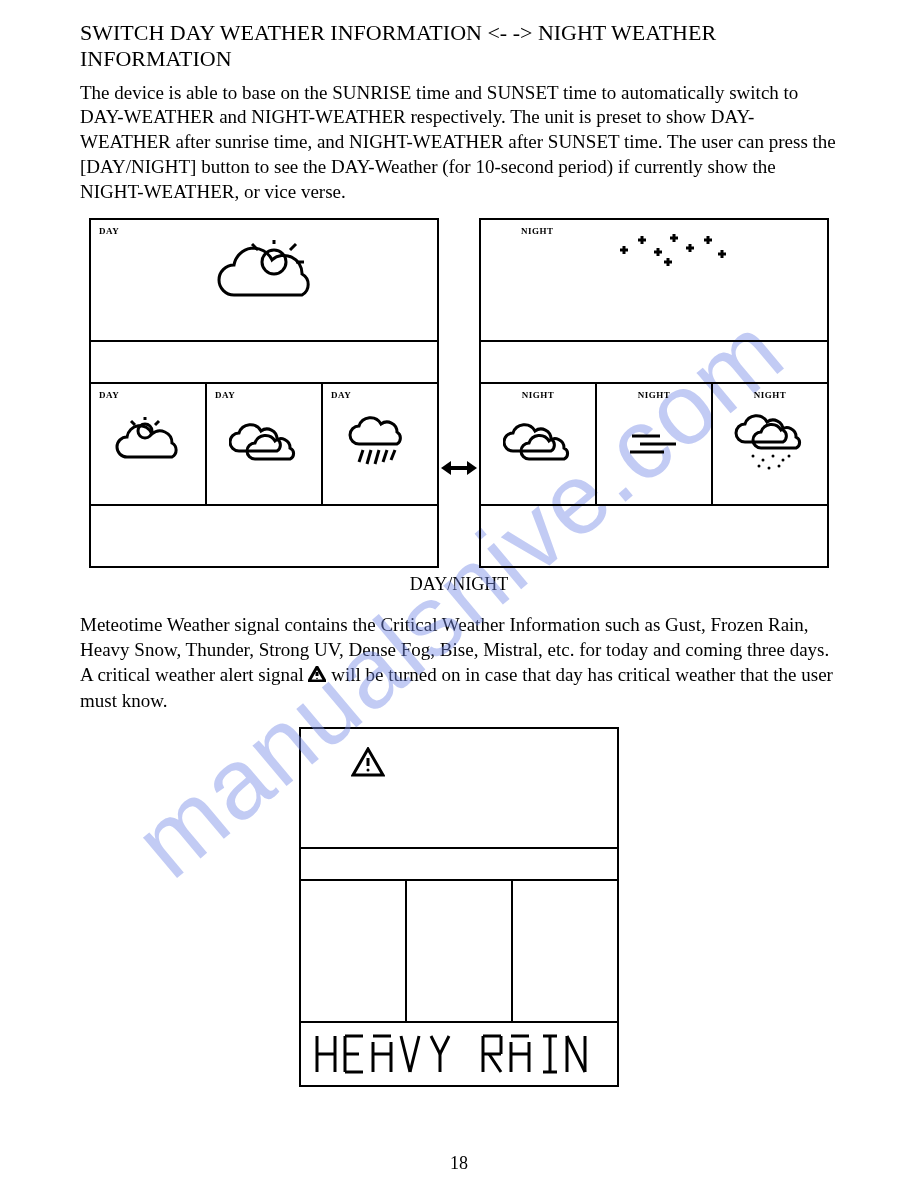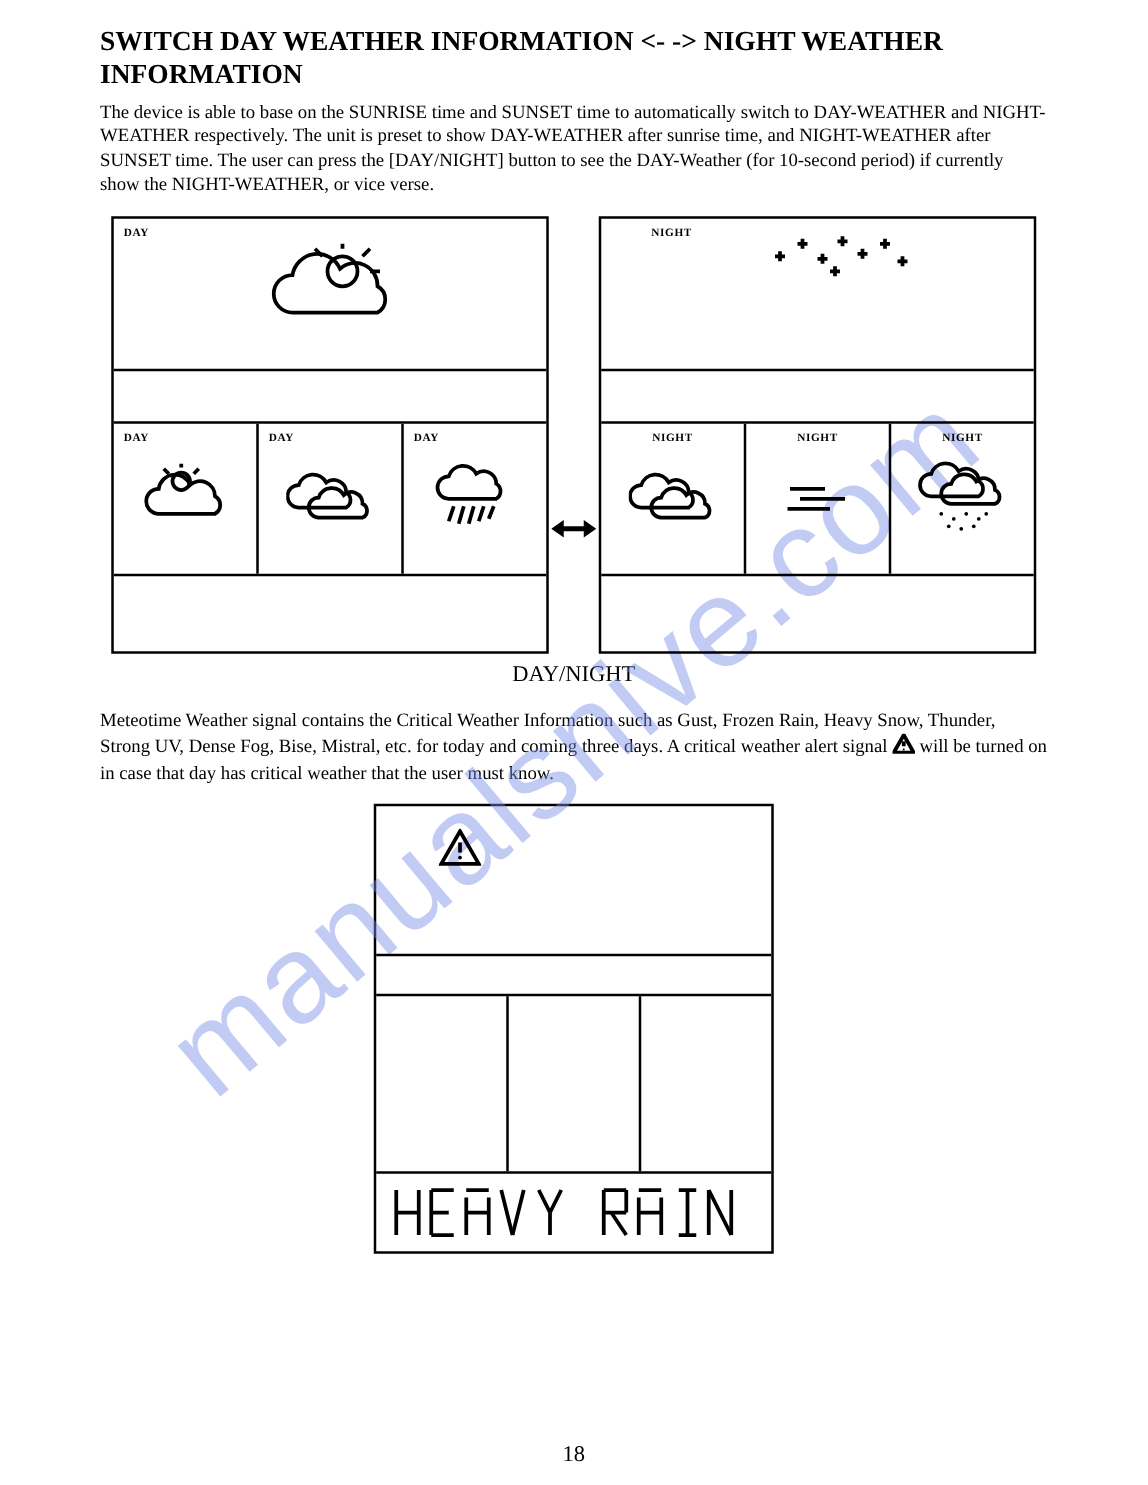--- a/index.html
+++ b/index.html
@@ -11,27 +11,27 @@
     width: 918px;
   }
   .page {
     width: 918px;
     height: 1188px;
     position: relative;
     box-sizing: border-box;
     padding: 20px 80px 20px 80px;
   }
   h2.section {
-    font-weight: bold;
+    font-weight: normal;
     font-size: 22px;
     margin: 0 0 8px 0;
     line-height: 1.2;
   }
   p.body {
-    font-size: 15px;
+    font-size: 19px;
     margin: 0 0 14px 0;
     line-height: 1.3;
   }
   .figrow {
     display: flex;
     justify-content: center;
     align-items: center;
     margin-bottom: 4px;
   }
   .panel {

